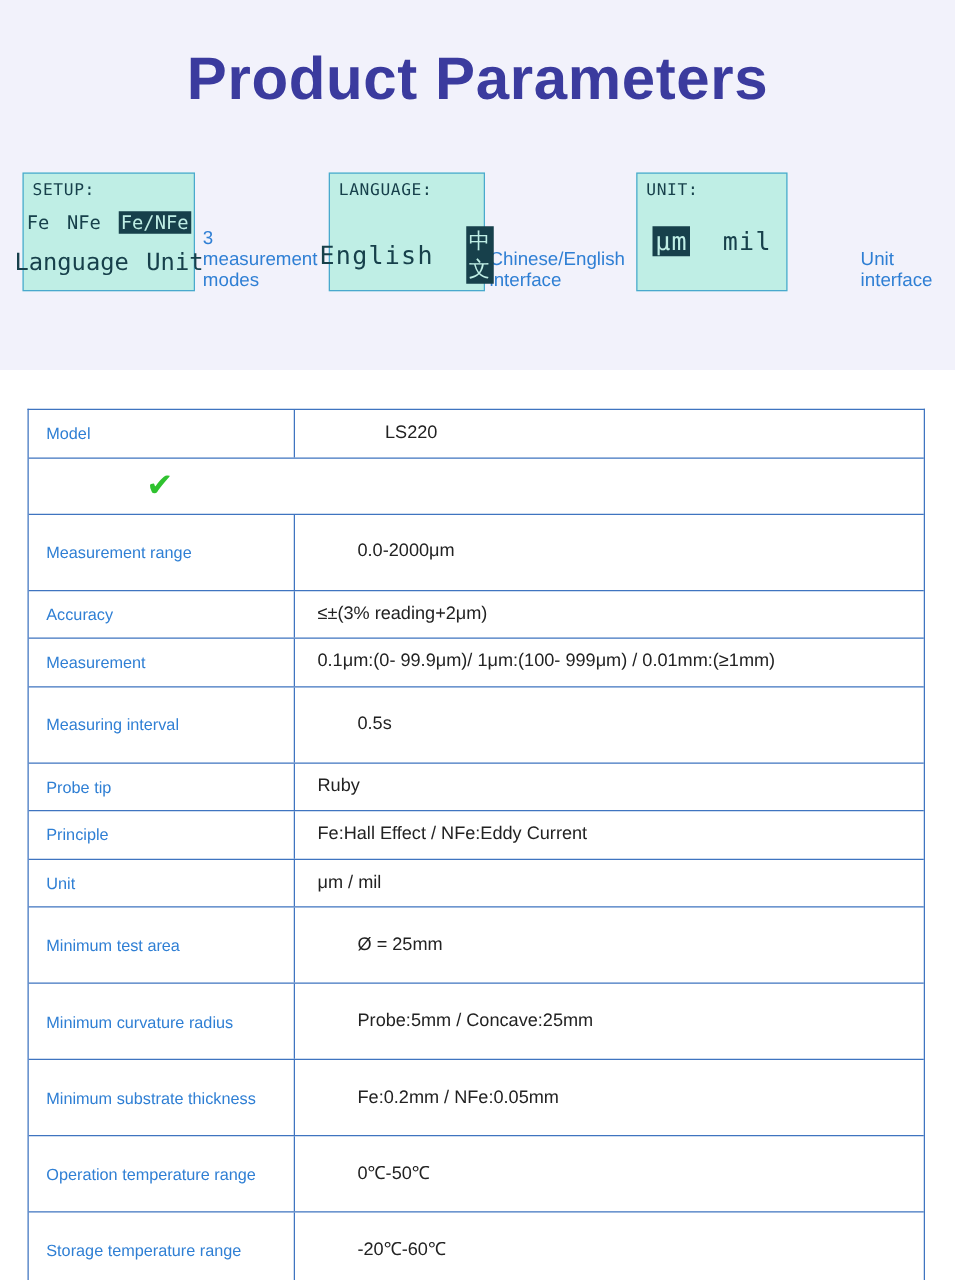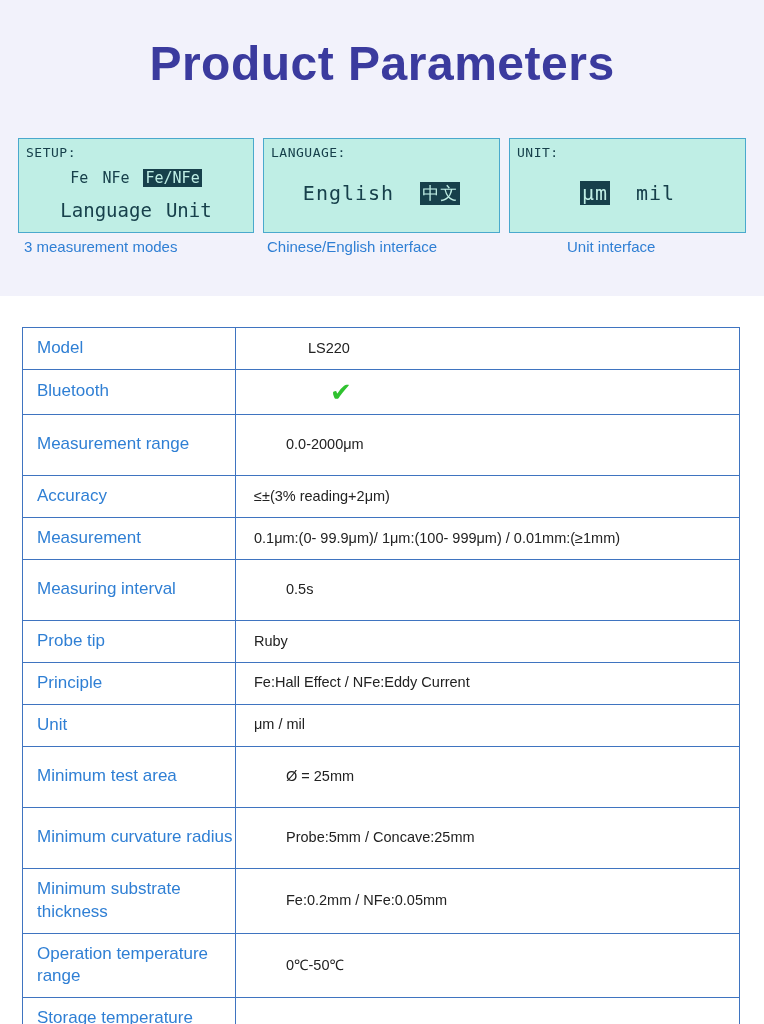--- a/index.html
+++ b/index.html
@@ -43,22 +43,22 @@
   .screens {
     position: absolute;
     left: 18px;
     top: 138px;
     width: 728px;
     display: flex;
     gap: 9px;
   }
   .screen-col {
     display: flex;
-    flex-direction: column;
-    align-items: flex-start;
+    flex-direction: row;
+    align-items: flex-end;
   }
   .screen-col.c1 { width: 237px; }
   .screen-col.c2 { width: 238px; }
   .screen-col.c3 { width: 238px; }
 
   .lcd {
     box-sizing: border-box;
     width: 100%;
     height: 95px;
     background: #bfeee5;
@@ -133,21 +133,21 @@
     display: flex;
     border-bottom: 1px solid #3f74c0;
     min-height: 36px;
   }
   .cell-k {
     box-sizing: border-box;
     width: 213px;
     flex: 0 0 213px;
     border-right: 1px solid #3f74c0;
     padding: 9px 0 9px 14px;
-    font-size: 17px;
+    font-size: 13px;
     color: #2f7fd4;
     display: flex;
     align-items: center;
     line-height: 1.35;
   }
   .cell-v {
     box-sizing: border-box;
     flex: 1 1 auto;
     padding: 9px 0 9px 18px;
     font-size: 14.5px;
@@ -224,21 +224,20 @@
     </div>
 
   </div>
 
   <div class="table-wrap">
       <div class="row">
         <div class="cell-k">Model</div>
         <div class="cell-v centered">LS220</div>
       </div>
       <div class="row">
-        <div class="cell-k">Bluetooth</div>
         <div class="cell-v">
           <span class="check">✔</span>
         </div>
       </div>
       <div class="row tall">
         <div class="cell-k">Measurement range</div>
         <div class="cell-v">0.0-2000μm</div>
       </div>
       <div class="row">
         <div class="cell-k">Accuracy</div>

